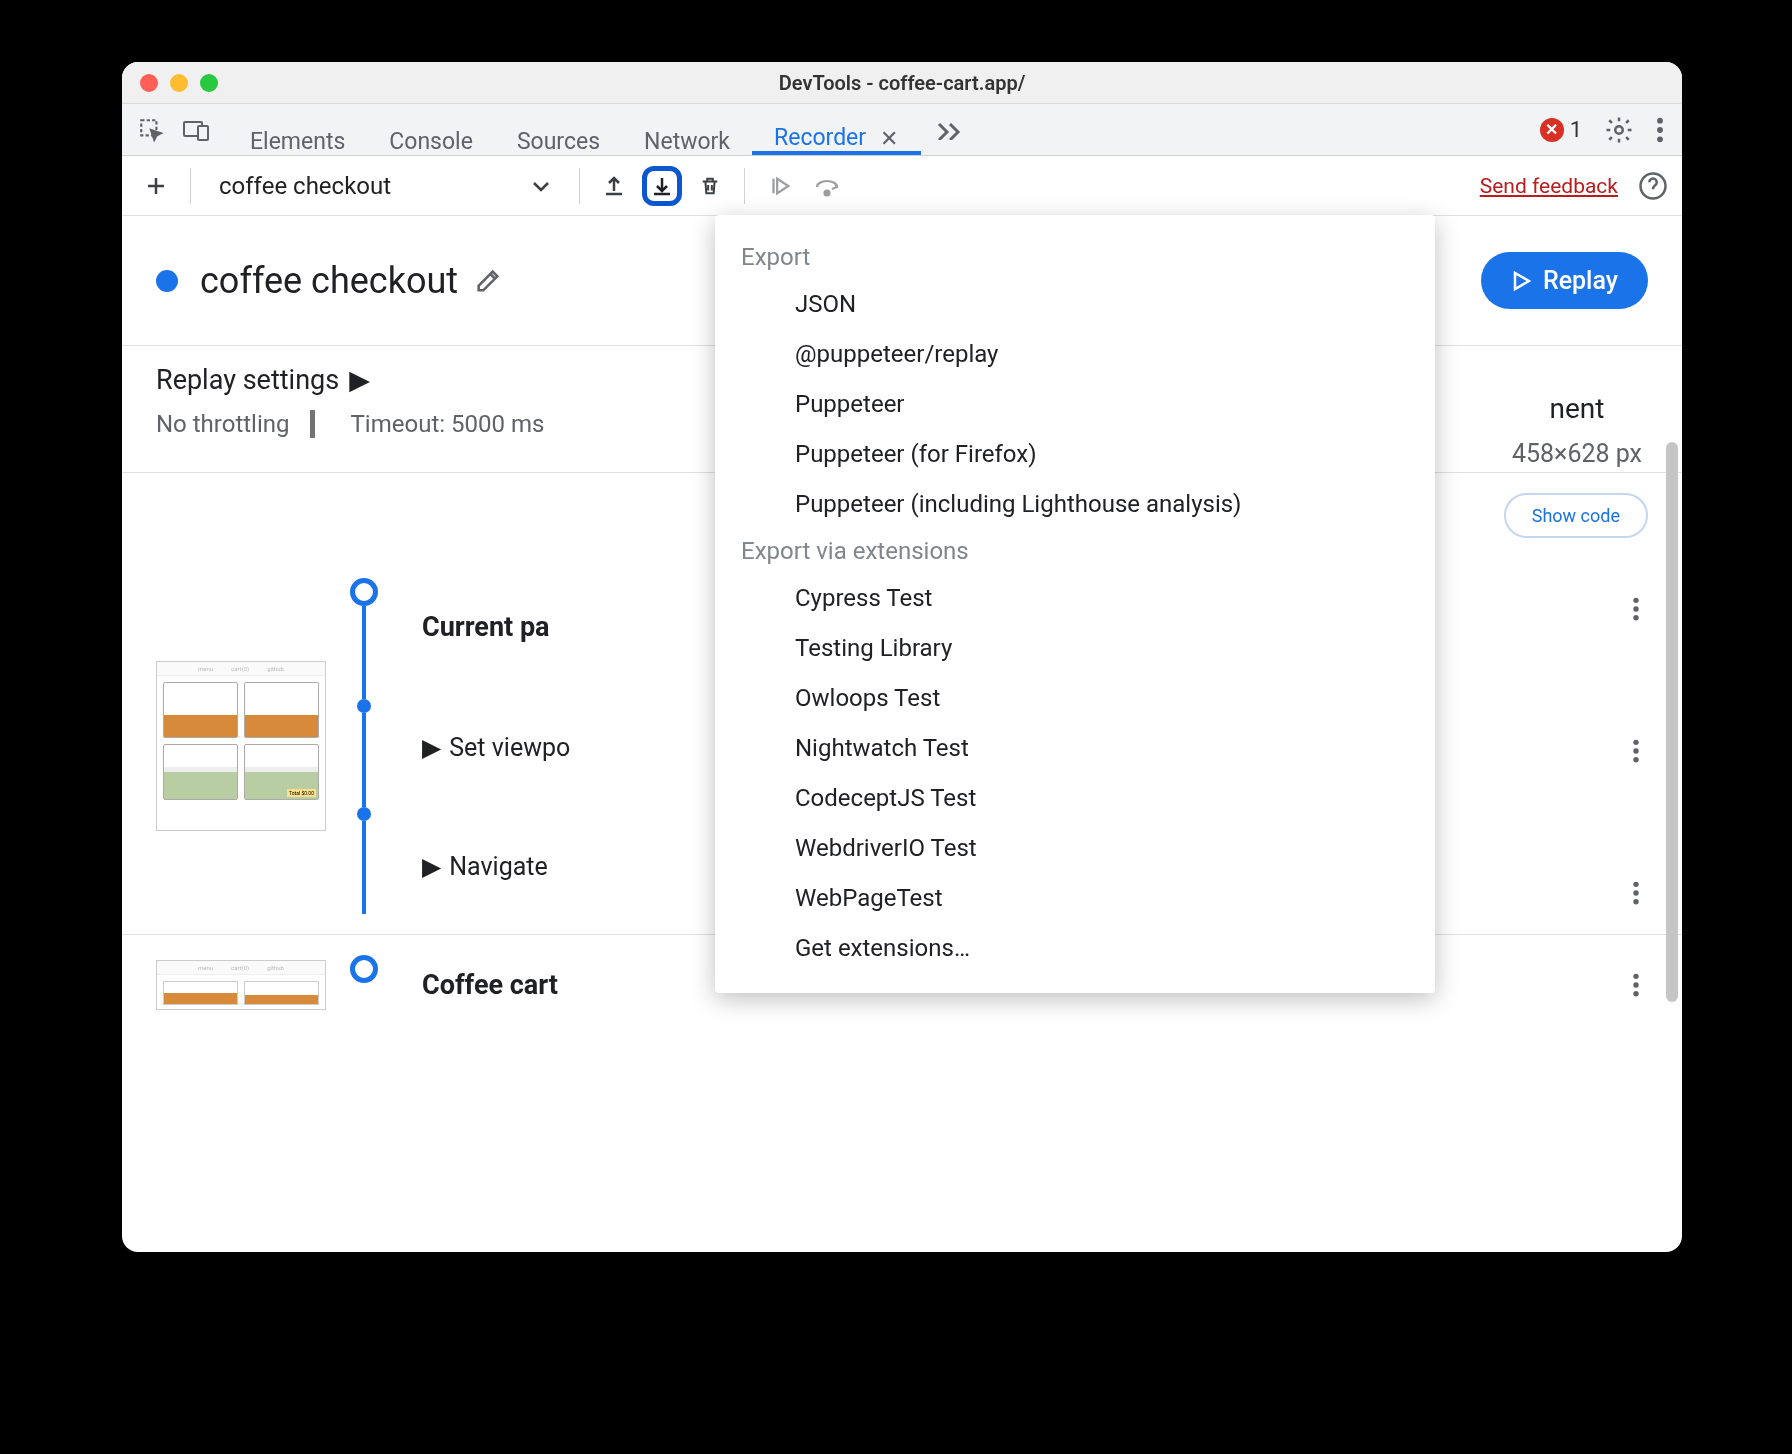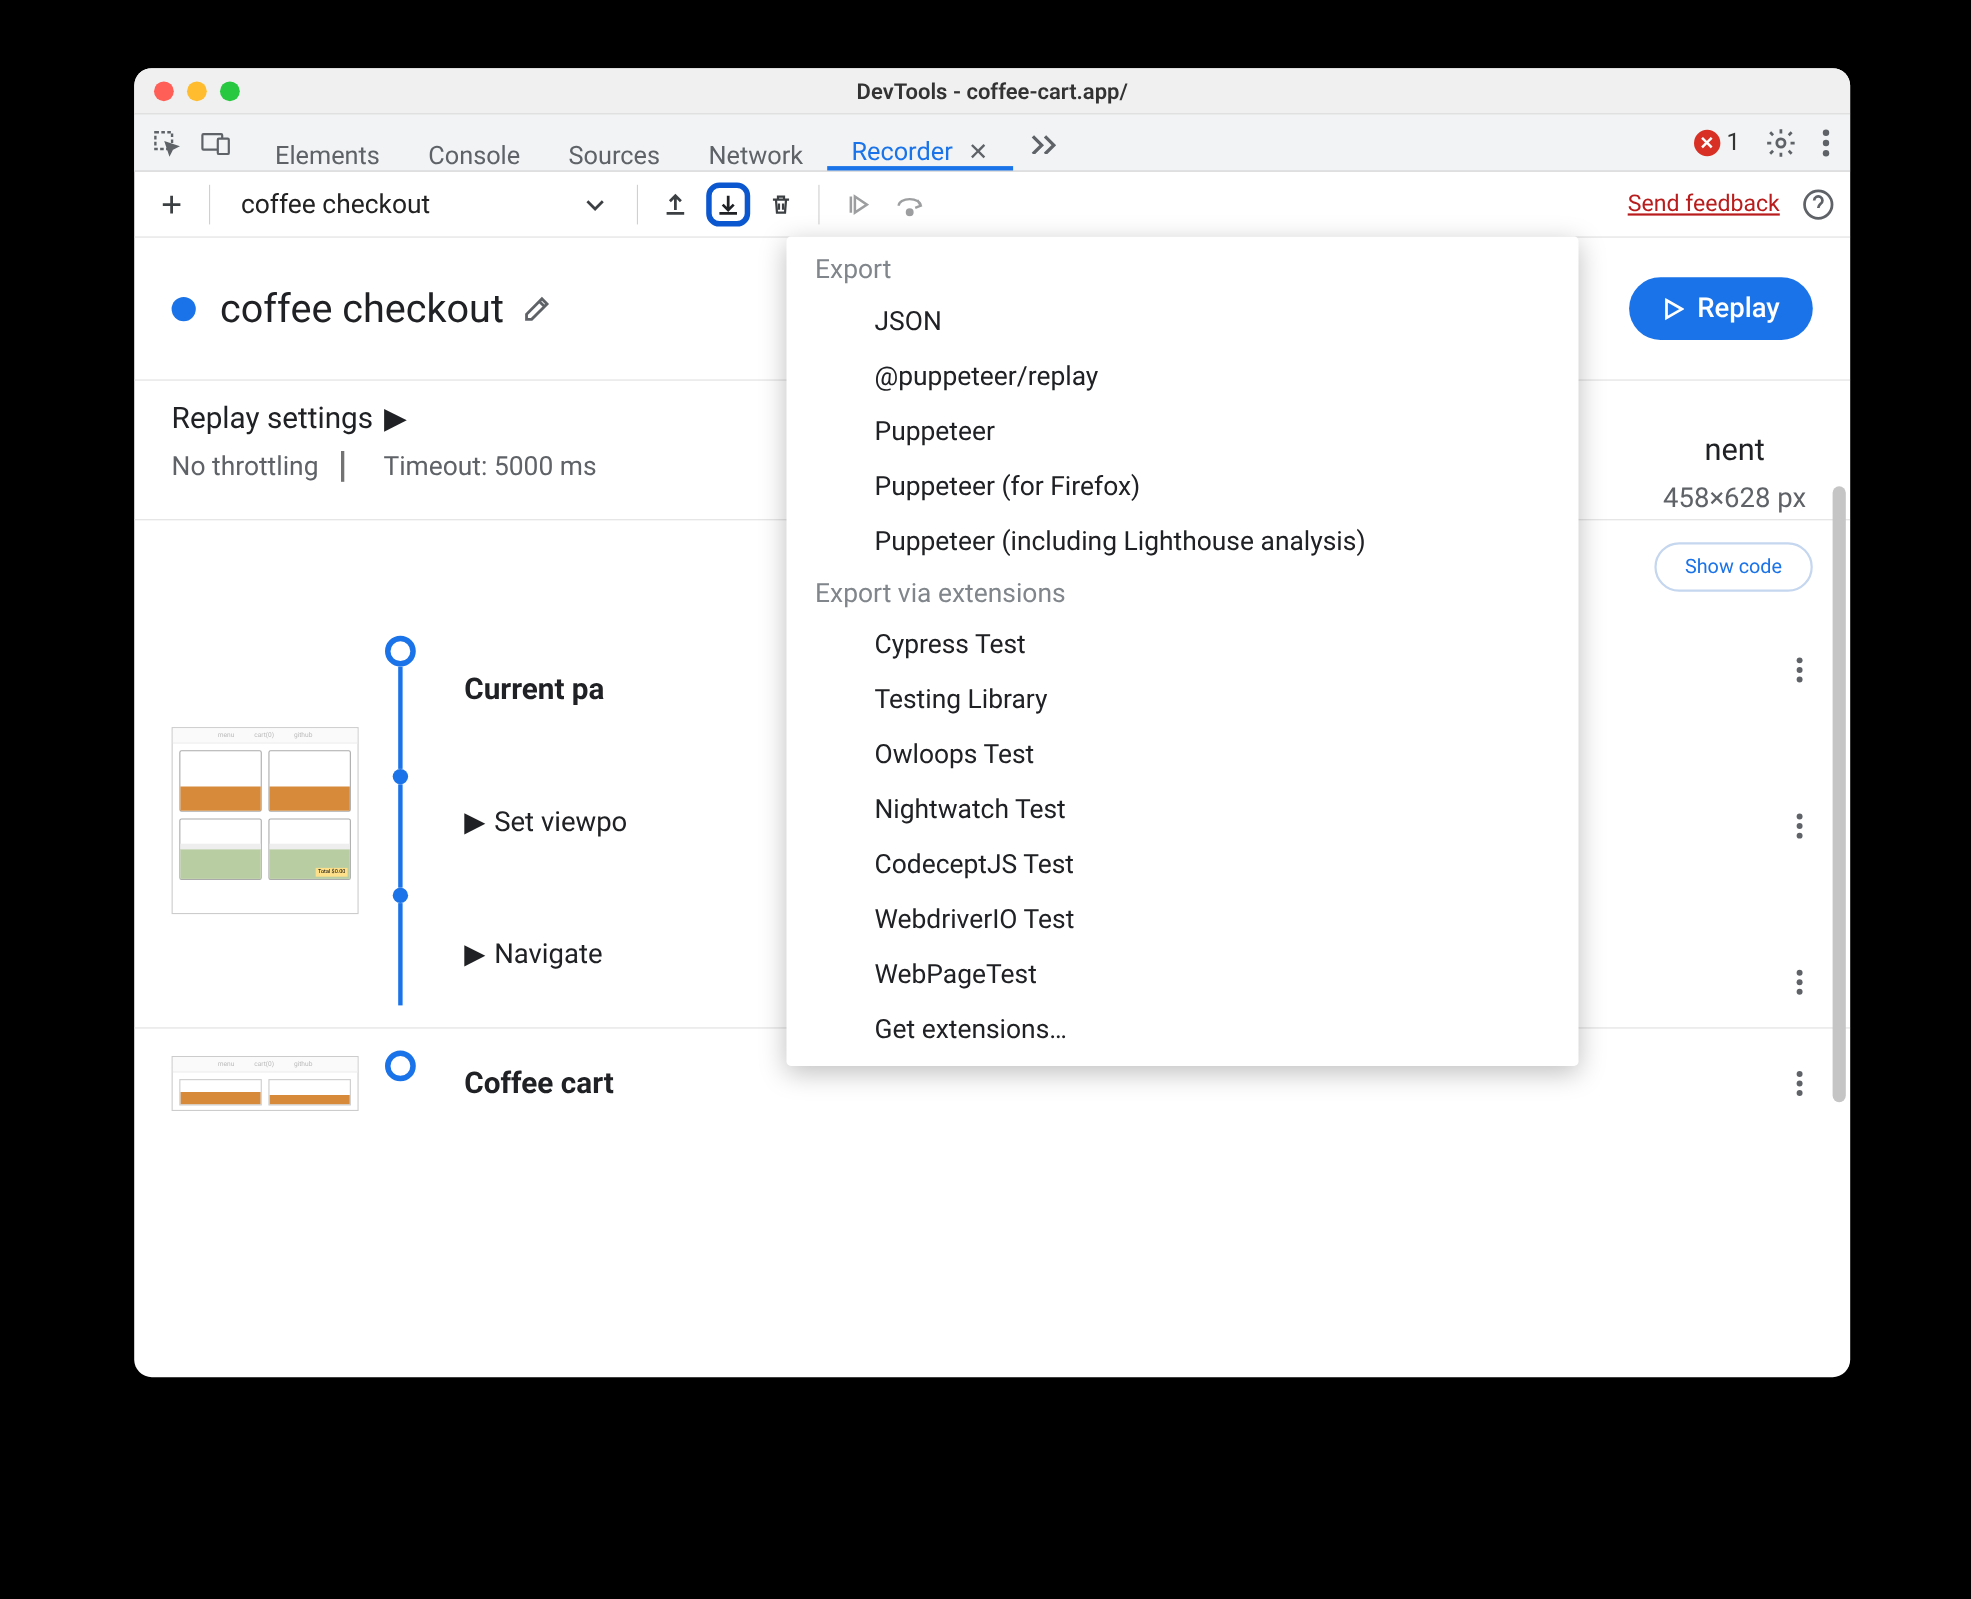--- a/index.html
+++ b/index.html
@@ -178,21 +178,21 @@
     margin-bottom: 14px;
   }
   .settings-sub {
     display: flex; align-items: center; gap: 0;
     font-size: 24px; color: #5f6368;
   }
   .settings-sub .seg {
     padding-right: 20px;
   }
   .settings-sub .seg + .seg {
-    border-left: 3px solid #737373;
+    border-left: 5px solid #737373;
     padding-left: 36px;
   }
   .env-info {
     position: absolute;
     right: 40px;
     top: 330px;
     text-align: center;
   }
   .env-title { font-size: 28px; color:#202124; margin-bottom: 14px; }
   .env-dim { font-size: 25px; color:#5f6368; }
@@ -286,21 +286,21 @@
   }
   
   .export-menu {
     position: absolute;
     left: 593px;
     top: 153px;
     width: 720px;
     background: #fff;
     border-radius: 4px;
     box-shadow: 0 6px 24px rgba(0,0,0,0.25);
-    padding: 8px 0;
+    padding: 20px 0;
     z-index: 100;
   }
   .export-menu .menu-header {
     font-size: 24px; color: #80868b;
     padding: 8px 26px 8px 26px;
   }
   .export-menu .menu-item {
     font-size: 24px; color: #202124;
     padding: 11px 26px 11px 80px;
     cursor: pointer;

